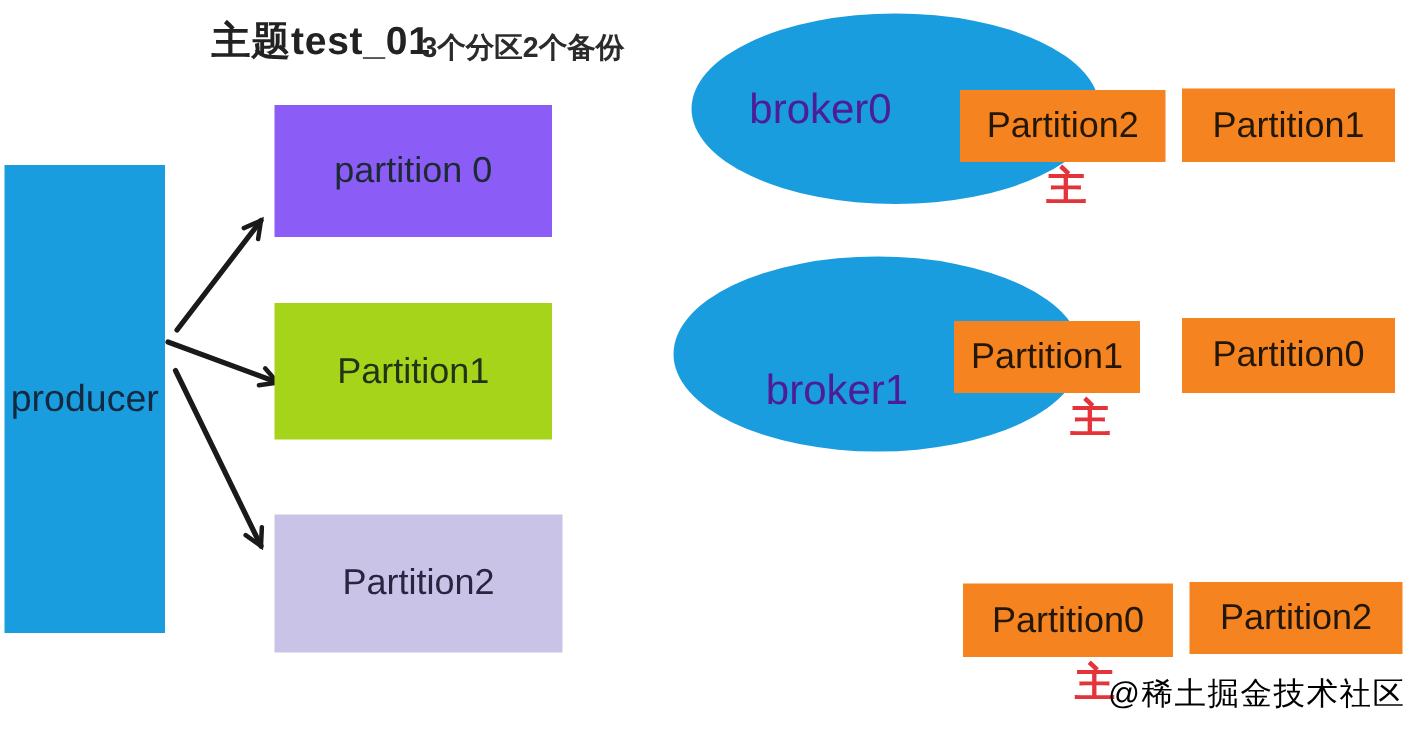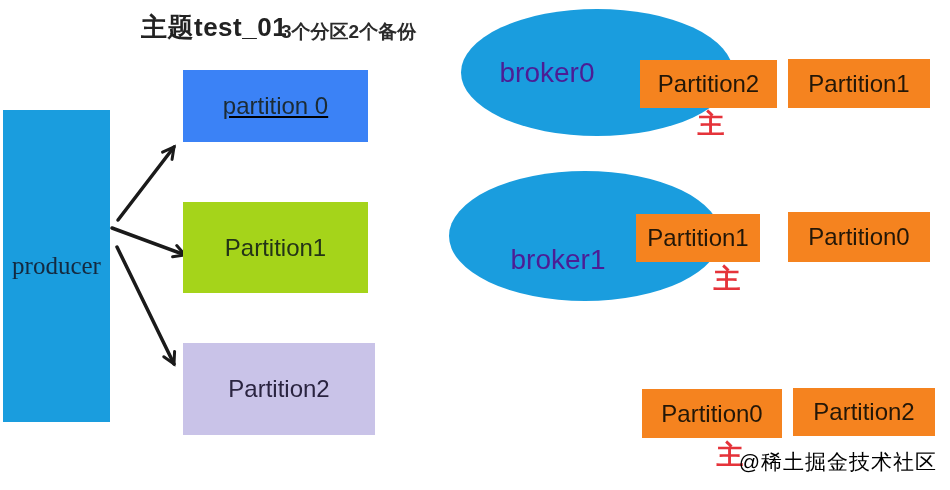--- a/index.html
+++ b/index.html
@@ -10,28 +10,28 @@
   .abs{position:absolute;}
   .title{
     left:141px;top:10px;font-size:26px;font-weight:bold;color:#222222;
     letter-spacing:0.5px;
   }
   .subtitle{
     left:281px;top:19px;font-size:19px;font-weight:600;color:#2b2b2b;
   }
   .producer-box{
     left:3px;top:110px;width:107px;height:312px;background:#1a9dde;
-    display:flex;align-items:center;justify-content:center;font-family:Liberation Serif, serif;
+    display:flex;align-items:center;justify-content:center;
   }
   .producer-box .lbl{font-size:25px;color:#14293f;}
   .part-box{
     left:183px;display:flex;align-items:center;justify-content:center;
   }
   .part-box .lbl{font-size:24px;color:#1c2b33;}
-  .part-0{top:70px;width:185px;height:72px;background:#3b82f6;text-decoration:underline;}
+  .part-0{top:70px;width:185px;height:88px;background:#8b5cf6;}
   .part-1{top:202px;width:185px;height:91px;background:#a5d41a;}
   .part-1 .lbl{color:#233317;}
   .part-2{top:343px;width:192px;height:92px;background:#c9c3e8;}
   .part-2 .lbl{color:#2a2440;}
   .broker{
     background:#1a9dde;border-radius:50%;
     display:flex;align-items:center;justify-content:center;
   }
   .broker .lbl{font-size:28px;color:#4c1d95;}
   .broker-0{left:461px;top:9px;width:272px;height:127px;}

